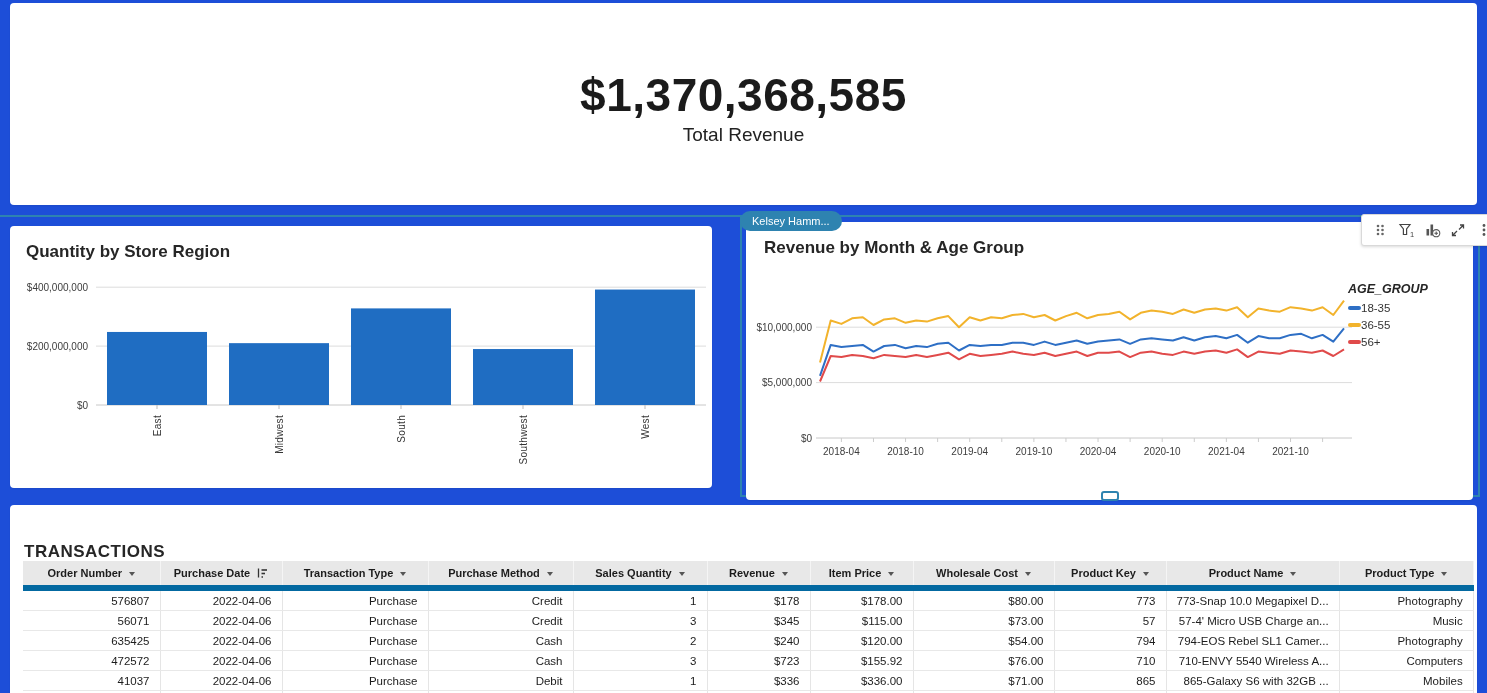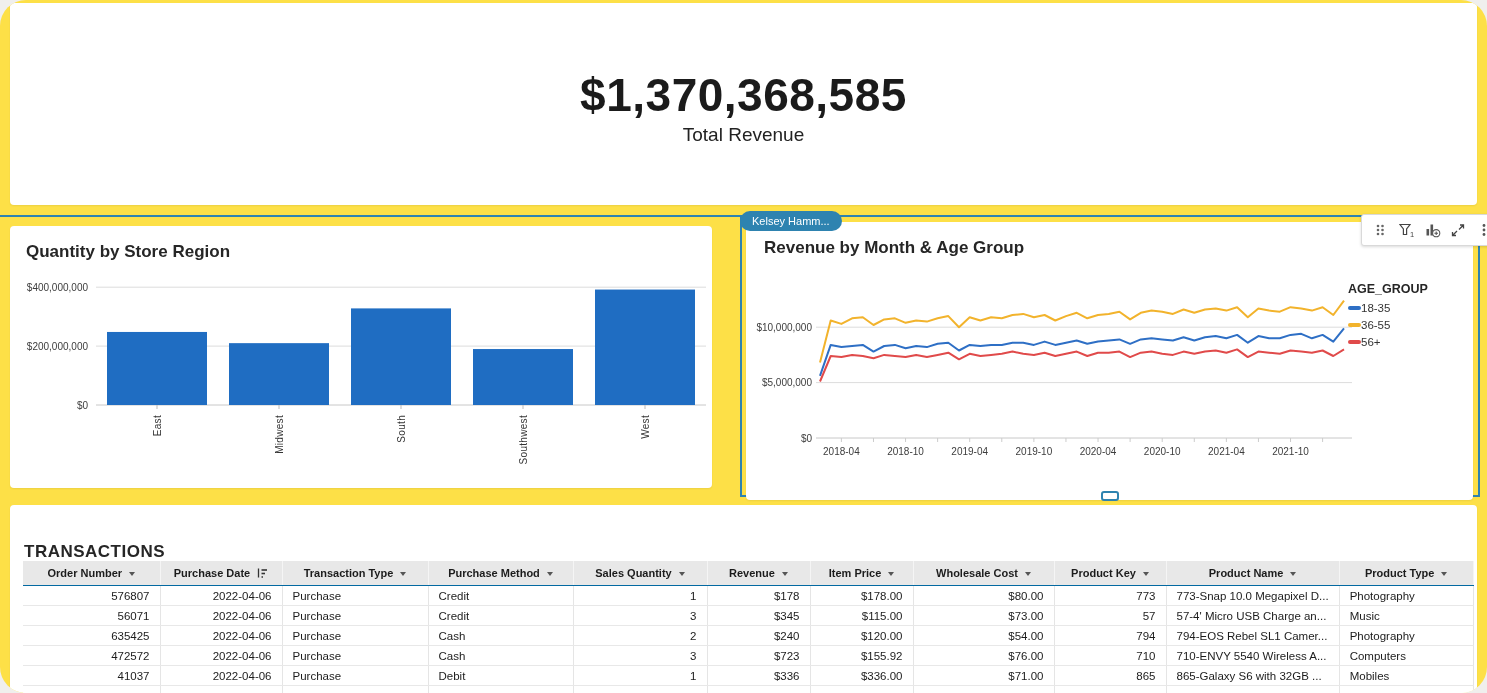--- a/index.html
+++ b/index.html
@@ -1,17 +1,17 @@
 <!DOCTYPE html>
 <html><head>
 <meta charset="utf-8">
 <style>
   html,body{margin:0;padding:0;}
   body{font-family:"Liberation Sans",sans-serif;background:#f0efed;}
-  .screen{position:relative;width:1487px;height:693px;background:#fde047;overflow:hidden;border-radius:26px;}
+  .screen{position:relative;width:1487px;height:693px;background:#1d4ed8;overflow:hidden;}
   .card{position:absolute;background:#fff;border-radius:4px;box-shadow:0 1px 2px rgba(0,0,0,0.07);}
 
   
   .kpi-card{left:10px;top:3px;width:1467px;height:202px;display:flex;flex-direction:column;align-items:center;justify-content:center;padding-top:6px;box-sizing:border-box;}
   .kpi-value{font-size:46px;font-weight:600;color:#1b1b1b;letter-spacing:0.5px;}
   .kpi-label{font-size:19px;color:#222;margin-top:2px;}
 
   
   .selection-line{position:absolute;left:0;top:215px;width:1487px;height:2px;background:#2e83b0;}
 
@@ -24,33 +24,33 @@
   .selection-outline{position:absolute;left:740px;top:215px;width:740px;height:282px;border:2px solid #2e83b0;box-sizing:border-box;pointer-events:none;}
   .collab-badge{position:absolute;left:740px;top:211px;height:20px;line-height:20px;padding:0 12px;border-radius:10px;background:#2e83b0;color:#fff;font-size:11px;z-index:5;}
   .widget-toolbar{position:absolute;left:1361px;top:214px;height:30px;background:#fff;border:1px solid #d9d9d9;border-radius:3px;box-shadow:0 1px 3px rgba(0,0,0,0.15);display:flex;align-items:center;padding:0 7px;gap:4px;z-index:5;}
   .tb-btn{width:22px;height:24px;display:flex;align-items:center;justify-content:center;cursor:pointer;border-radius:2px;}
   .resize-handle{position:absolute;left:1101px;top:491px;width:18px;height:10px;background:#fff;border:2px solid #2e83b0;border-radius:3px;box-sizing:border-box;z-index:5;}
 
   
   .line-card{left:746px;top:222px;width:727px;height:278px;}
   #line-svg{position:absolute;left:0;top:52px;}
   .legend{position:absolute;left:602px;top:60px;width:120px;}
-  .legend-title{font-size:12.5px;font-weight:700;color:#262626;margin-bottom:6px;}
+  .legend-title{font-size:12.5px;font-weight:700;color:#262626;margin-bottom:6px;font-style:italic;}
   .legend-item{display:flex;align-items:center;margin-bottom:5px;font-size:11.5px;color:#333;}
   .legend-swatch{width:13px;height:4px;border-radius:2px;flex:0 0 auto;}
 
   
   .table-card{left:10px;top:505px;width:1467px;height:230px;}
   .table-title{position:absolute;left:14px;top:37px;font-size:17px;font-weight:600;color:#262626;letter-spacing:0.5px;}
   .tx-wrap{position:absolute;left:13px;top:56px;}
   table.tx{border-collapse:collapse;table-layout:fixed;}
-  table.tx th{background:#e8e8e8;font-size:11px;font-weight:700;color:#1c1c1c;height:24px;padding:0 6px;border-right:1px solid #f5f5f5;border-bottom:1px solid #0369a1;text-align:center;white-space:nowrap;overflow:hidden;}
+  table.tx th{background:#e8e8e8;font-size:11px;font-weight:700;color:#1c1c1c;height:24px;padding:0 6px;border-right:1px solid #f5f5f5;border-bottom:6px solid #0369a1;text-align:center;white-space:nowrap;overflow:hidden;}
   table.tx td{font-size:11.5px;color:#1c1c1c;height:19px;padding:0 10px;border-right:1px solid #e5e5e5;border-bottom:1px solid #e8e8e8;background:#fff;white-space:nowrap;overflow:hidden;}
   table.tx td.num{text-align:right;}
-  table.tx td.txt{text-align:left;}
+  table.tx td.txt{text-align:right;}
   .caret{display:inline-block;width:0;height:0;border-left:3.5px solid transparent;border-right:3.5px solid transparent;border-top:4.5px solid #555;margin-left:7px;vertical-align:1px;}
   .sort-ic{margin-left:6px;vertical-align:-2px;}
 
   svg text{font-family:"Liberation Sans",sans-serif;}
 </style>
 </head>
 <body>
 
 <div class="screen">
 

